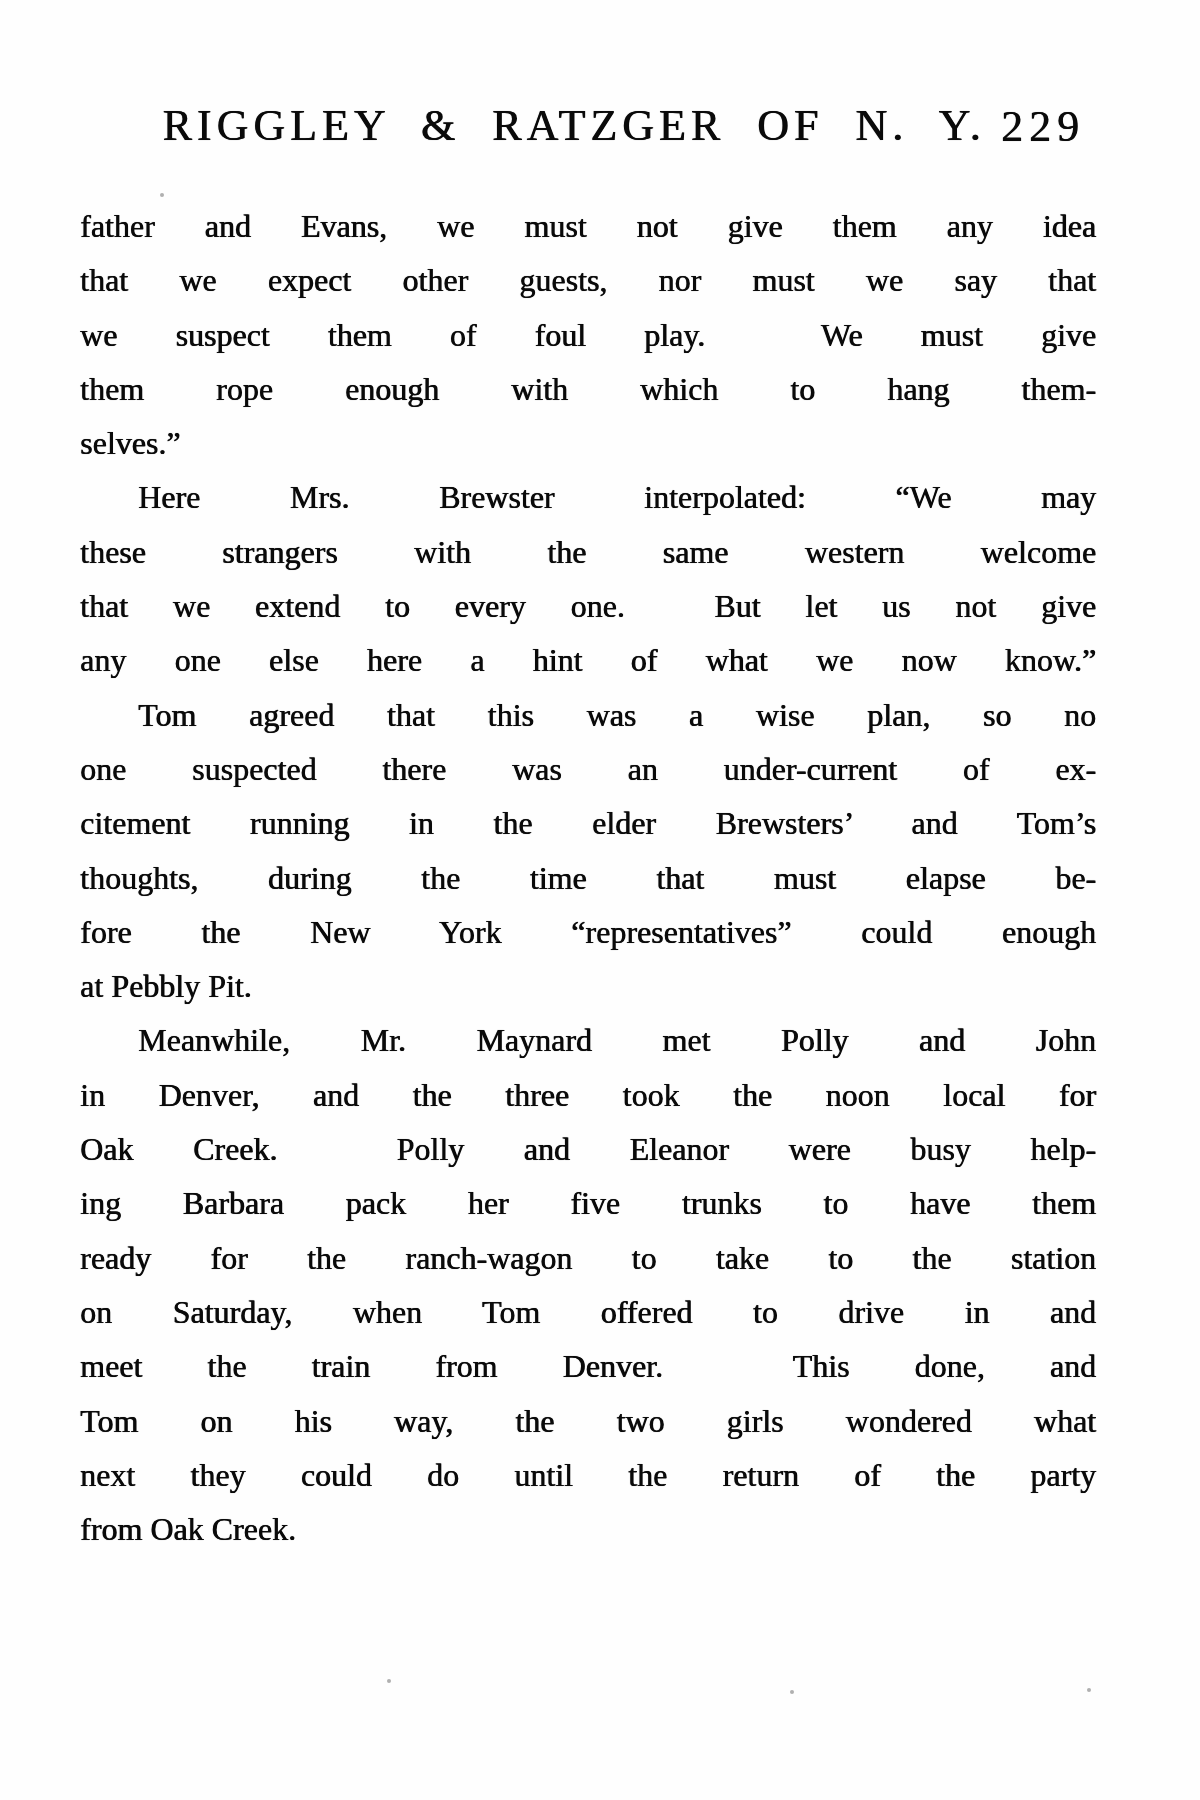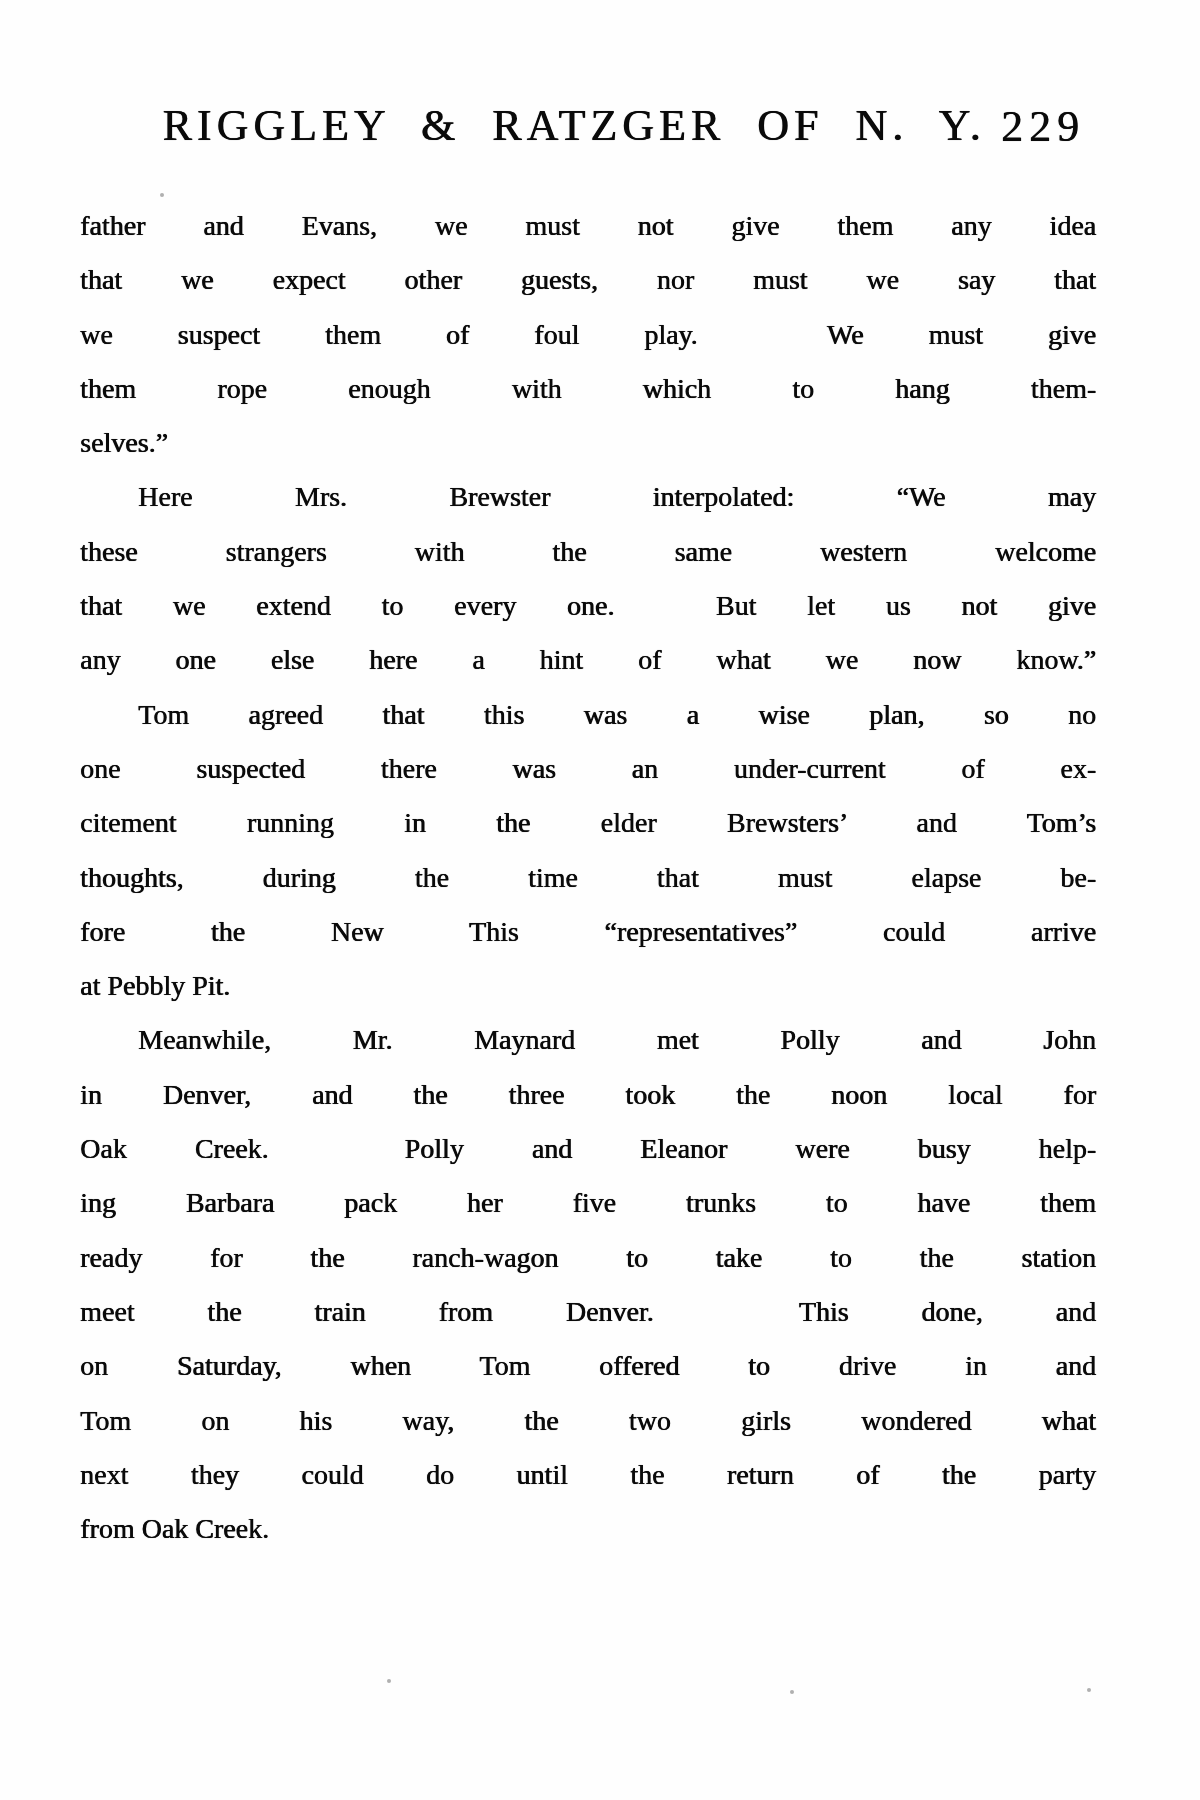--- a/index.html
+++ b/index.html
@@ -32,21 +32,21 @@
     word-spacing: 16px;
     transform: translateX(-14px);
   }
   .folio {
     position: absolute; right: 17px; top: 1px;
     letter-spacing: 6px; margin-right: -6px;
   }
   .text-block {
     position: absolute;
     left: 80px; top: 199px; width: 1016px;
-    font-size: 28px;
+    font-size: 32px;
     line-height: 54.3px;
   }
   .line {
     white-space: pre-wrap;
     text-align: justify;
     text-align-last: justify;
   }
   .line.indent { text-indent: 58px; }
   .line.endline { text-align-last: left; }
   .speck {
@@ -74,29 +74,29 @@
       <div class="line">them rope enough with which to hang them-</div>
       <div class="line endline">selves.”</div>
       <div class="line indent">Here Mrs. Brewster interpolated: “We may</div>
       <div class="line">these strangers with the same western welcome</div>
       <div class="line">that we extend to every one.  But let us not give</div>
       <div class="line">any one else here a hint of what we now know.”</div>
       <div class="line indent">Tom agreed that this was a wise plan, so no</div>
       <div class="line">one suspected there was an under-current of ex-</div>
       <div class="line">citement running in the elder Brewsters’ and Tom’s</div>
       <div class="line">thoughts, during the time that must elapse be-</div>
-      <div class="line">fore the New This “representatives” could arrive</div>
+      <div class="line">fore the New York “representatives” could enough</div>
       <div class="line endline">at Pebbly Pit.</div>
       <div class="line indent">Meanwhile, Mr. Maynard met Polly and John</div>
       <div class="line">in Denver, and the three took the noon local for</div>
       <div class="line">Oak Creek.  Polly and Eleanor were busy help-</div>
       <div class="line">ing Barbara pack her five trunks to have them</div>
       <div class="line">ready for the ranch-wagon to take to the station</div>
+      <div class="line">on Saturday, when Tom offered to drive in and</div>
       <div class="line">meet the train from Denver.  This done, and</div>
-      <div class="line">on Saturday, when Tom offered to drive in and</div>
       <div class="line">Tom on his way, the two girls wondered what</div>
       <div class="line">next they could do until the return of the party</div>
       <div class="line endline">from Oak Creek.</div>
     </main>
 
 <span class="speck" style="left: 160px; top: 193px;"></span>
     <span class="speck" style="left: 387px; top: 1679px;"></span>
     <span class="speck" style="left: 790px; top: 1690px;"></span>
     <span class="speck" style="left: 1087px; top: 1688px;"></span>
   </div>

